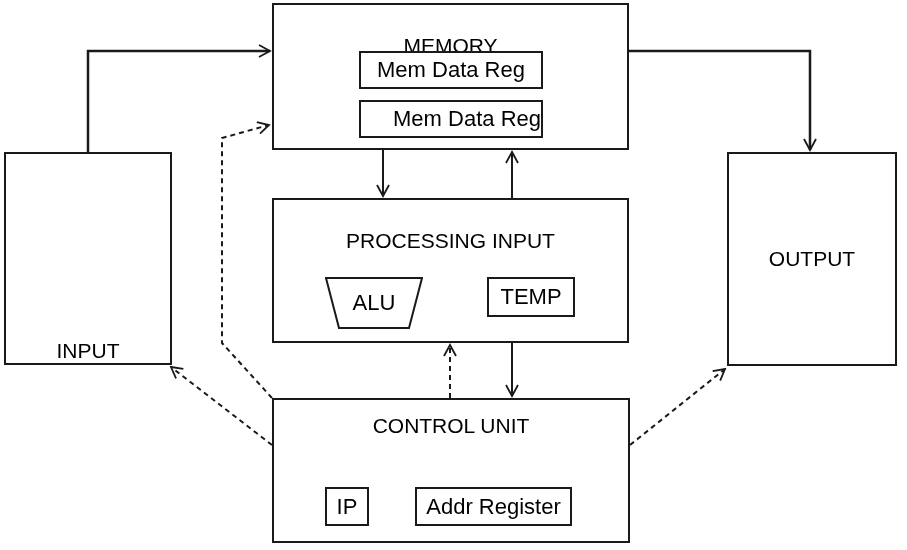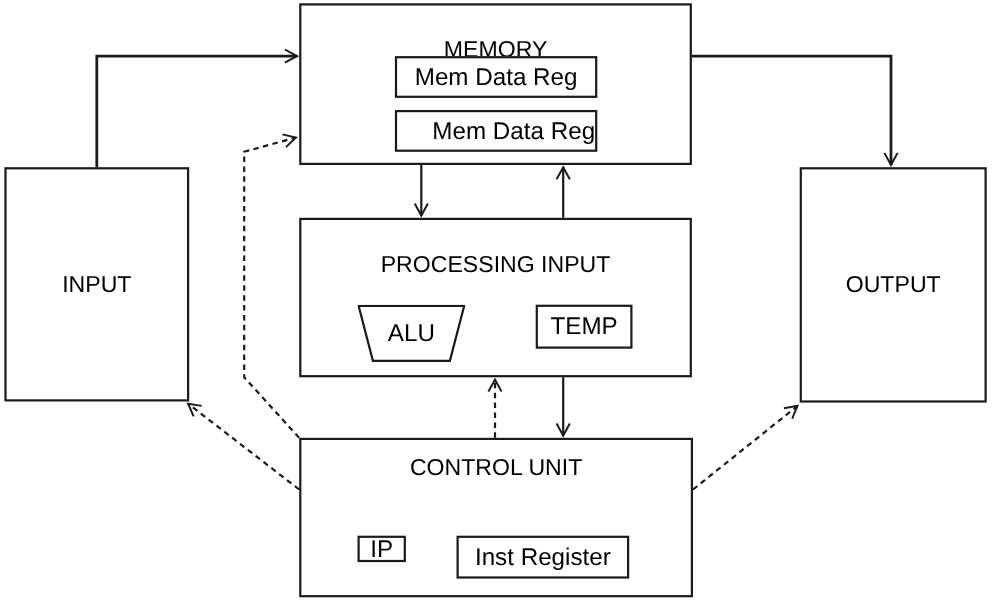--- a/index.html
+++ b/index.html
@@ -27,23 +27,23 @@
   .pu       { left:272px; top:198px; width:357px; height:145px; }
   .temp     { left:213px; top:77px;  width:88px;  height:40px; }
   .alu-wrap { position:absolute; left:51px; top:77px; width:98px; height:52px; }
   .alu-wrap svg { position:absolute; left:0; top:0; }
   .alu-label{
     position:absolute; inset:0; display:flex; align-items:center; justify-content:center;
     font-size:22px;
   }
   .cu       { left:272px; top:398px; width:358px; height:145px; }
   .cu .box-title { padding-top:14px; }
-  .ip       { left:51px;  top:87px;  width:44px;  height:24px; }
+  .ip       { left:51px;  top:87px;  width:44px;  height:39px; }
   .instreg  { left:141px; top:87px;  width:157px; height:39px; }
-  .input    { left:4px;   top:152px; width:168px; height:213px; }
+  .input    { left:4px;   top:152px; width:168px; height:213px;align-items:flex-end; }
   .output   { left:727px; top:152px; width:170px; height:214px; }
   
   .wires { position:absolute; left:0; top:0; z-index:3; pointer-events:none; }
   .wire  { fill:none; stroke:var(--line); stroke-width:2px; }
   .wire.thick  { stroke-width:2.5px; }
   .wire.dashed { stroke-dasharray:5 4; }
   .arrowhead-path { fill:none; stroke:var(--line); stroke-width:1.8px; }
   .trap { fill:var(--bg); stroke:var(--line); stroke-width:2px; }
 </style>
 </head>
@@ -109,21 +109,21 @@
       <span>TEMP</span>
     </div>
   </div>
 
   <div class="box cu">
     <div class="box-title">CONTROL UNIT</div>
     <div class="inner ip">
       <span>IP</span>
     </div>
     <div class="inner instreg">
-      <span>Inst Register</span>
+      <span>Addr Register</span>
     </div>
   </div>
 
   <div class="box io-box input">
     <span>INPUT</span>
   </div>
 
   <div class="box io-box output">
     <span>OUTPUT</span>
   </div>

